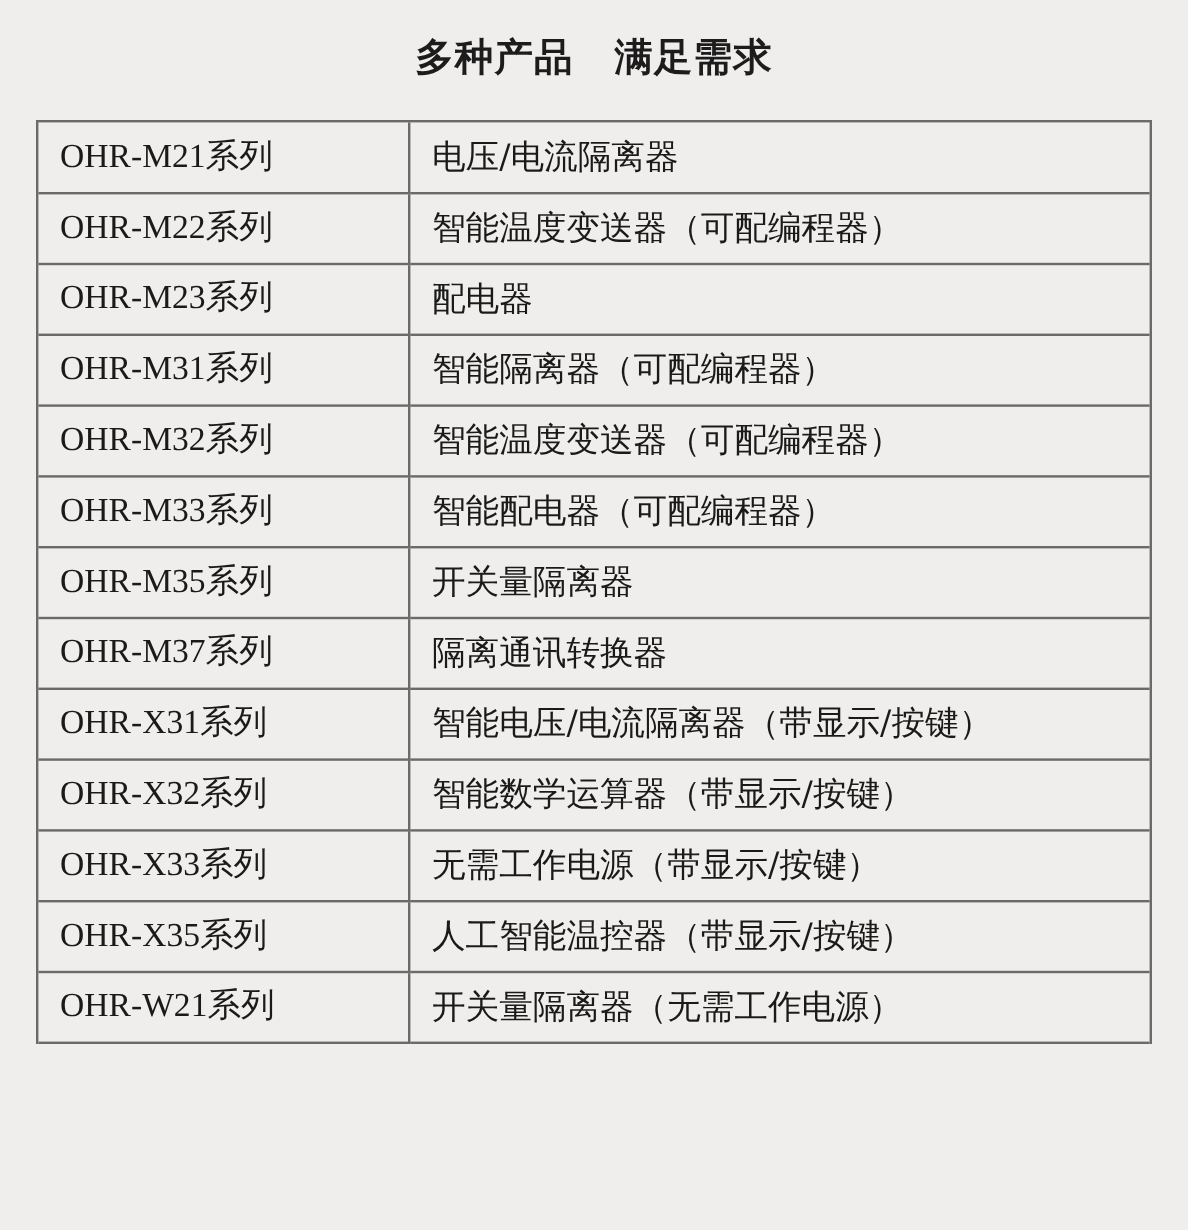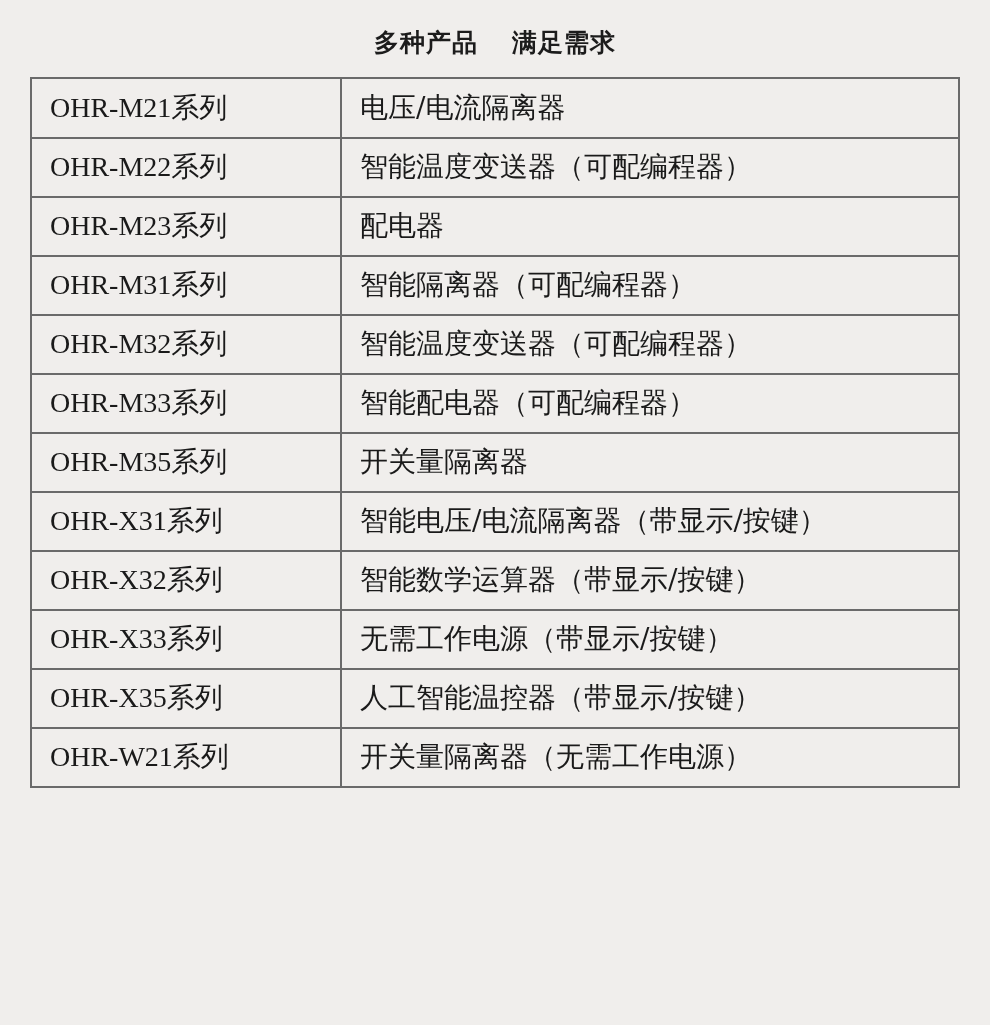--- a/index.html
+++ b/index.html
@@ -15,34 +15,34 @@
     overflow: hidden;
   }
   .page {
     width: 990px;
     height: 1025px;
     box-sizing: border-box;
     position: relative;
   }
   .title {
     text-align: center;
-    font-size: 25px;
+    font-size: 32px;
     font-weight: bold;
     letter-spacing: 1px;
     padding-top: 26px;
     padding-bottom: 18px;
     color: #1c1c1c;
     font-family: "DejaVu Sans", "Liberation Sans", sans-serif;
   }
   .title .gap {
     display: inline-block;
     width: 34px;
   }
   .table-wrap {
-    margin: 0 30px;
+    margin: 12px 30px;
     border: 2px solid #6a6a6a;
     border-bottom: none;
     background: #f0eeec;
   }
   table.product-table {
     width: 100%;
     border-collapse: collapse;
     table-layout: fixed;
   }
   table.product-table tr {
@@ -102,20 +102,24 @@
         </tr>
         <tr>
           <td class="code-cell">OHR-M33系列</td>
           <td class="desc-cell">智能配电器（可配编程器）</td>
         </tr>
         <tr>
           <td class="code-cell">OHR-M35系列</td>
           <td class="desc-cell">开关量隔离器</td>
         </tr>
         <tr>
+          <td class="code-cell">OHR-M37系列</td>
+          <td class="desc-cell">隔离通讯转换器</td>
+        </tr>
+        <tr>
           <td class="code-cell">OHR-X31系列</td>
           <td class="desc-cell">智能电压/电流隔离器（带显示/按键）</td>
         </tr>
         <tr>
           <td class="code-cell">OHR-X32系列</td>
           <td class="desc-cell">智能数学运算器（带显示/按键）</td>
         </tr>
         <tr>
           <td class="code-cell">OHR-X33系列</td>
           <td class="desc-cell">无需工作电源（带显示/按键）</td>

